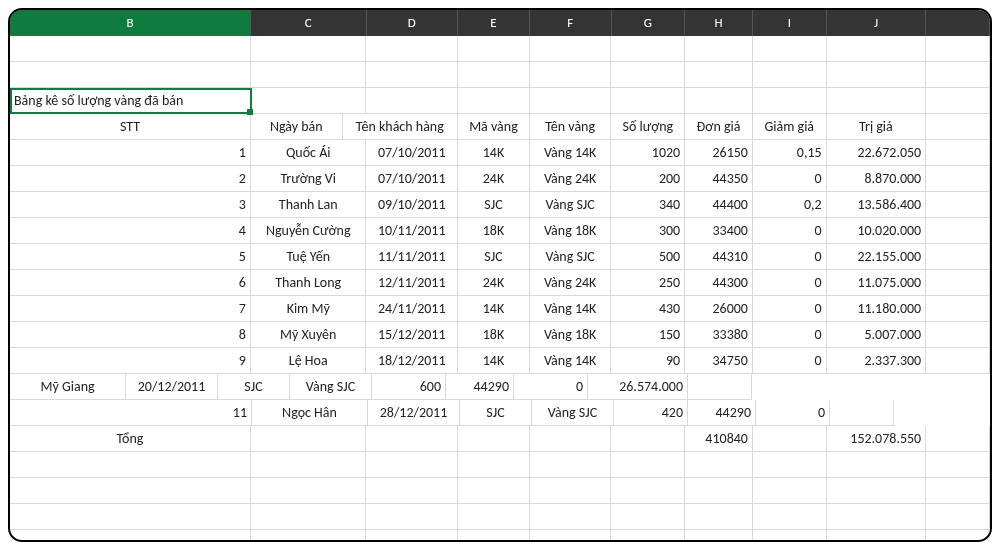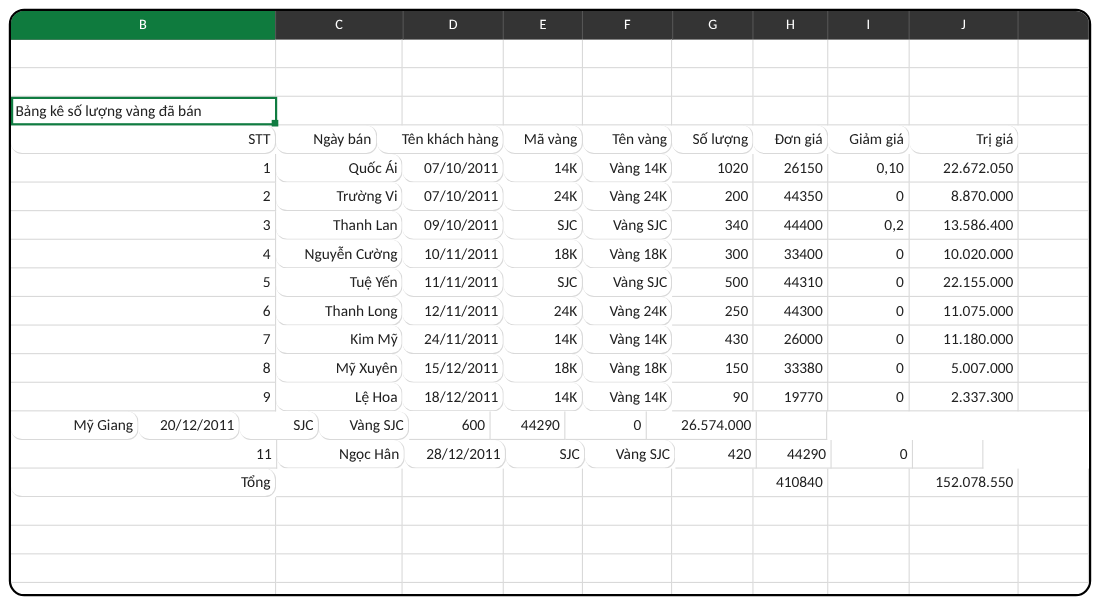--- a/index.html
+++ b/index.html
@@ -49,21 +49,21 @@
     height: 26px;
     line-height: 26px;
     padding: 0 4px;
     border-right: 1px solid #d9d9d9;
     border-bottom: 1px solid #d9d9d9;
     overflow: hidden;
     white-space: nowrap;
     color: #222;
   }
   .cell.num { text-align: right; }
-  .cell.txt { text-align: right; border-radius: 10px; }
+  .cell.txt { text-align: center; }
   
   .cB { width: 242px; }
   .cC { width: 116px; }
   .cD { width: 92px; }
   .cE { width: 72px; }
   .cF { width: 82px; }
   .cG { width: 74px; }
   .cH { width: 68px; }
   .cI { width: 74px; }
   .cJ { width: 100px; }
@@ -171,21 +171,21 @@
 
     <div id="data-rows">
         <div class="row">
           <div class="cell cB num">1</div>
           <div class="cell cC txt">Quốc Ái</div>
           <div class="cell cD txt">07/10/2011</div>
           <div class="cell cE txt">14K</div>
           <div class="cell cF txt">Vàng 14K</div>
           <div class="cell cG num">1020</div>
           <div class="cell cH num">26150</div>
-          <div class="cell cI num">0,10</div>
+          <div class="cell cI num">0,15</div>
           <div class="cell cJ num">22.672.050</div>
           <div class="cell cK"></div>
         </div>
         <div class="row">
           <div class="cell cB num">2</div>
           <div class="cell cC txt">Trường Vi</div>
           <div class="cell cD txt">07/10/2011</div>
           <div class="cell cE txt">24K</div>
           <div class="cell cF txt">Vàng 24K</div>
           <div class="cell cG num">200</div>
@@ -266,21 +266,21 @@
           <div class="cell cJ num">5.007.000</div>
           <div class="cell cK"></div>
         </div>
         <div class="row">
           <div class="cell cB num">9</div>
           <div class="cell cC txt">Lệ Hoa</div>
           <div class="cell cD txt">18/12/2011</div>
           <div class="cell cE txt">14K</div>
           <div class="cell cF txt">Vàng 14K</div>
           <div class="cell cG num">90</div>
-          <div class="cell cH num">19770</div>
+          <div class="cell cH num">34750</div>
           <div class="cell cI num">0</div>
           <div class="cell cJ num">2.337.300</div>
           <div class="cell cK"></div>
         </div>
         <div class="row">
           <div class="cell cC txt">Mỹ Giang</div>
           <div class="cell cD txt">20/12/2011</div>
           <div class="cell cE txt">SJC</div>
           <div class="cell cF txt">Vàng SJC</div>
           <div class="cell cG num">600</div>

